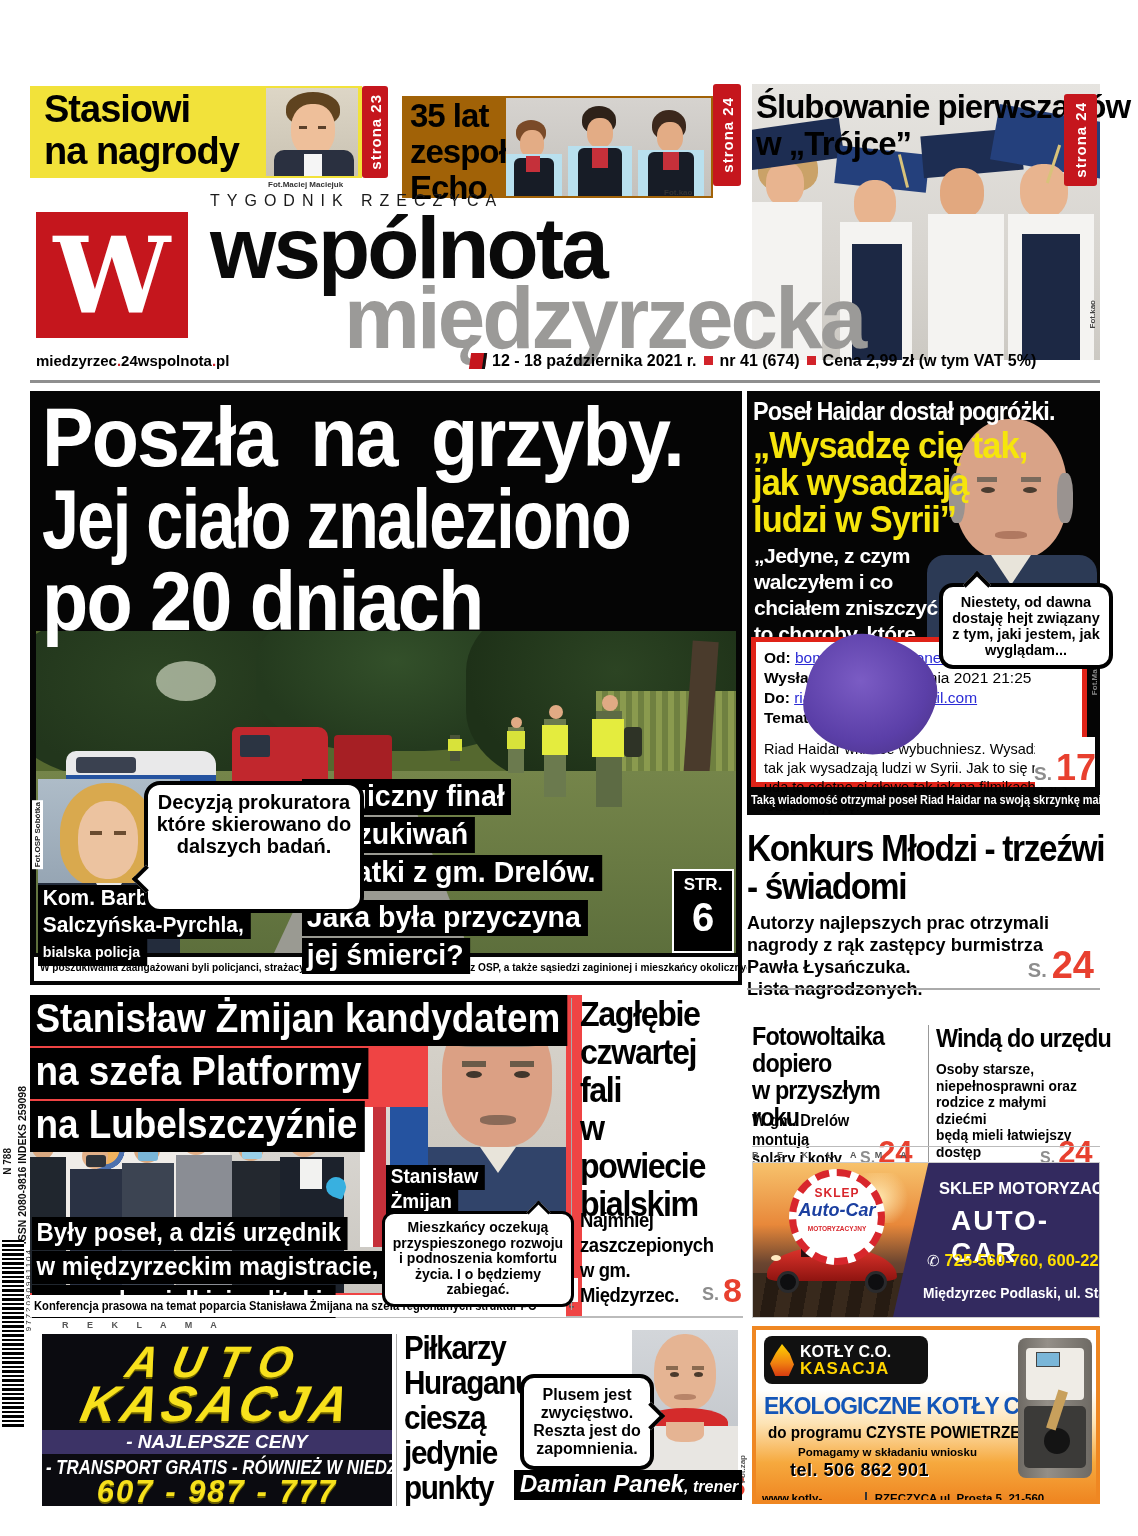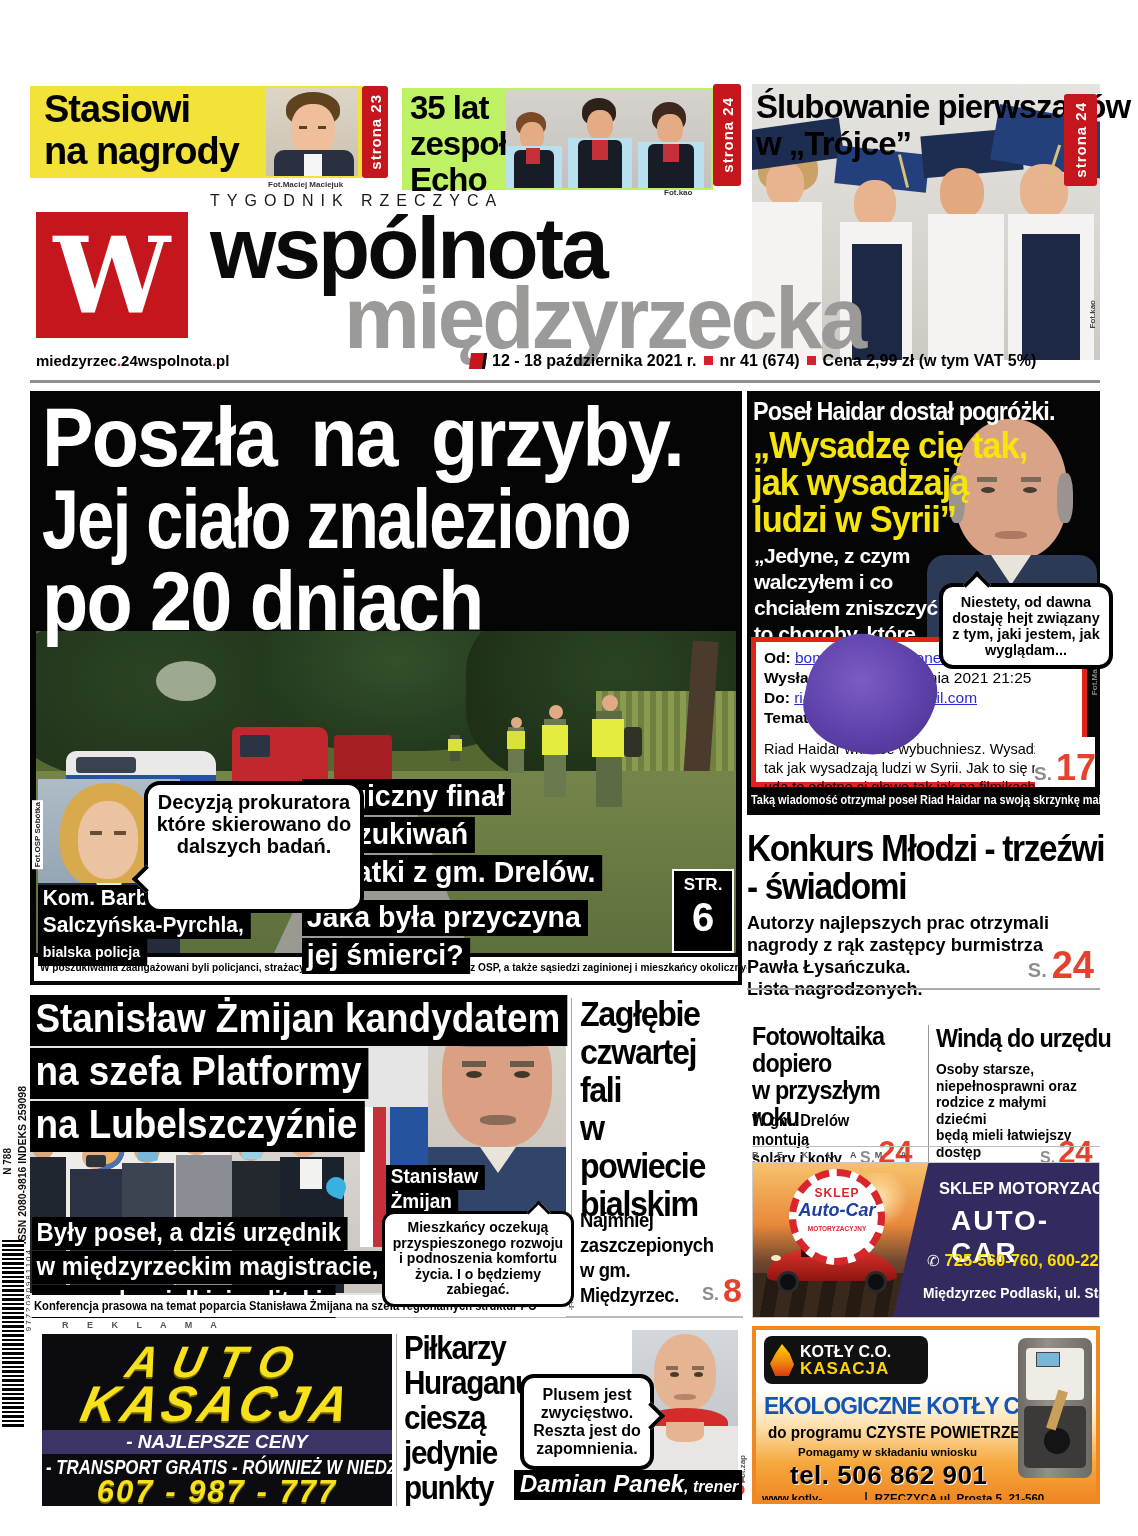--- a/index.html
+++ b/index.html
@@ -41,21 +41,21 @@
       <div class="shp" style="left:52px;top:38px;width:8px;height:3px;background:#5a402a;"></div>
       <div class="shp" style="left:8px;top:62px;width:80px;height:26px;background:#2a3040;border-radius:10px 10px 0 0;"></div>
       <div class="shp" style="left:38px;top:66px;width:18px;height:22px;background:#f5f5f5;"></div>
     </div>
   </div>
   <div class="abs tab" style="left:362px;top:86px;width:26px;height:92px;">
     <span>strona 23</span>
   </div>
   <div class="abs" style="left:268px;top:180px;font-size:8px;font-weight:bold;color:#333;">Fot.Maciej Maciejuk</div>
 
-  <div class="abs" style="left:402px;top:88px;width:311px;height:102px;background:#bef264;">
+  <div class="abs" style="left:402px;top:96px;width:311px;height:102px;background:#a16207;">
     <div class="abs b" style="left:8px;top:2px;font-size:33px;line-height:36px;letter-spacing:-1px;">
       <div>35 lat</div>
       <div>zespołu</div>
       <div>Echo</div>
     </div>
     <div class="photo" style="left:104px;top:2px;width:205px;height:98px;background:linear-gradient(180deg,#d6d3cf,#c4c1bc);">
       <div class="shp" style="left:10px;top:22px;width:30px;height:24px;background:#7a4a28;border-radius:50% 50% 42% 42%;"></div>
       <div class="shp" style="left:14px;top:32px;width:24px;height:28px;background:#e3ac85;border-radius:45%;"></div>
       <div class="shp" style="left:-2px;top:56px;width:58px;height:42px;background:#b9e0ee;"></div>
       <div class="shp" style="left:8px;top:60px;width:40px;height:38px;background:#171c26;border-radius:6px 6px 0 0;"></div>
@@ -257,21 +257,21 @@
 nagrody z rąk zastępcy burmistrza
 Pawła Łysańczuka.
 Lista nagrodzonych.</div>
     <div class="abs" style="right:6px;bottom:4px;display:flex;align-items:flex-end;">
       <span class="pgS" style="font-size:20px;margin-right:5px;">S.</span>
       <span class="pgN" style="font-size:38px;line-height:34px;">24</span>
     </div>
   </div>
   <div class="abs rule" style="left:747px;top:988px;width:353px;height:2px;background:#aaa;"></div>
 
-  <div class="abs" style="left:30px;top:995px;width:536px;height:322px;background:#e5e5e5;">
+  <div class="abs" style="left:30px;top:995px;width:536px;height:322px;background:#ef4444;padding-left:16px;">
     <div class="photo" style="left:0;top:112px;width:536px;height:186px;background:linear-gradient(180deg,#dcd9d4,#c9c6c0);">
       <div class="shp" style="left:20px;top:0;width:180px;height:120px;background:#efece8;border-radius:6px;"></div>
       <div class="shp" style="left:46px;top:14px;width:56px;height:56px;background:radial-gradient(circle,#f0a43c 38%,#2553a0 40% 52%,transparent 53%);border-radius:50%;opacity:.8;"></div>
       <div class="shp" style="left:330px;top:0px;width:26px;height:140px;background:linear-gradient(90deg,#fff 50%,#c5303a 50%);"></div>
       <div class="shp" style="left:360px;top:0px;width:44px;height:140px;background:#2553a0;"></div>
       <div class="shp" style="left:2px;top:30px;width:22px;height:22px;background:#d8a880;border-radius:50%;"></div>
       <div class="shp" style="left:-8px;top:50px;width:44px;height:136px;background:#20262e;"></div>
       <div class="shp" style="left:52px;top:36px;width:26px;height:26px;background:#e2b088;border-radius:50%;"></div>
       <div class="shp" style="left:56px;top:48px;width:20px;height:12px;background:#30343a;border-radius:3px;"></div>
       <div class="shp" style="left:40px;top:62px;width:52px;height:124px;background:#2a3244;"></div>
@@ -421,21 +421,21 @@
     <div class="abs" style="left:8px;top:6px;width:164px;height:48px;background:#111;border-radius:8px;display:flex;align-items:center;padding:0 6px;box-sizing:border-box;">
       <div style="width:24px;height:32px;background:linear-gradient(180deg,#ffd400,#f08010 60%,#d83c10);clip-path:polygon(50% 0,82% 30%,100% 64%,78% 100%,22% 100%,0 62%,24% 28%);margin-right:6px;"></div>
       <div>
         <div style="color:#fff;font-weight:bold;font-size:16px;line-height:17px;">KOTŁY C.O.</div>
         <div style="color:#ffd400;font-weight:bold;font-size:17px;line-height:18px;letter-spacing:1px;">KASACJA</div>
       </div>
     </div>
     <div class="abs b cnd" style="left:8px;top:62px;font-size:24px;color:#1456b8;letter-spacing:-1px;transform:scaleX(.95);">EKOLOGICZNE KOTŁY C.O.</div>
     <div class="abs b cnd" style="left:12px;top:94px;font-size:16px;transform:scaleX(.95);">do programu CZYSTE POWIETRZE</div>
     <div class="abs b" style="left:42px;top:116px;font-size:11.5px;">Pomagamy w składaniu wniosku</div>
-    <div class="abs b" style="left:34px;top:130px;font-size:26px;letter-spacing:0.5px;text-shadow:1px 1px 0 #fff;">tel. 506 862 901</div>
+    <div class="abs b" style="left:34px;top:130px;font-size:18px;letter-spacing:0.5px;text-shadow:1px 1px 0 #fff;">tel. 506 862 901</div>
     <div class="abs" style="left:6px;top:162px;display:flex;align-items:center;">
       <span class="b" style="font-size:11.5px;">www.kotly-rzeczyca.pl</span>
       <span class="b" style="font-size:11.5px;border-left:2px solid #333;margin-left:8px;padding-left:8px;">RZECZYCA ul. Prosta 5, 21-560 Międzyrzec Podlaski</span>
     </div>
     <div class="photo" style="left:258px;top:8px;width:82px;height:148px;background:transparent;">
       <div class="shp" style="left:4px;top:0;width:74px;height:140px;background:linear-gradient(90deg,#6e6a64,#948f88 40%,#6e6a64);border-radius:8px;"></div>
       <div class="shp" style="left:12px;top:10px;width:58px;height:52px;background:#efece6;border-radius:4px;"></div>
       <div class="shp" style="left:22px;top:14px;width:22px;height:13px;background:#7ab6d8;border:1px solid #444;"></div>
       <div class="shp" style="left:10px;top:68px;width:62px;height:62px;background:#3b3a38;border-radius:5px;"></div>
       <div class="shp" style="left:30px;top:90px;width:26px;height:26px;background:#141414;border-radius:50%;"></div>

